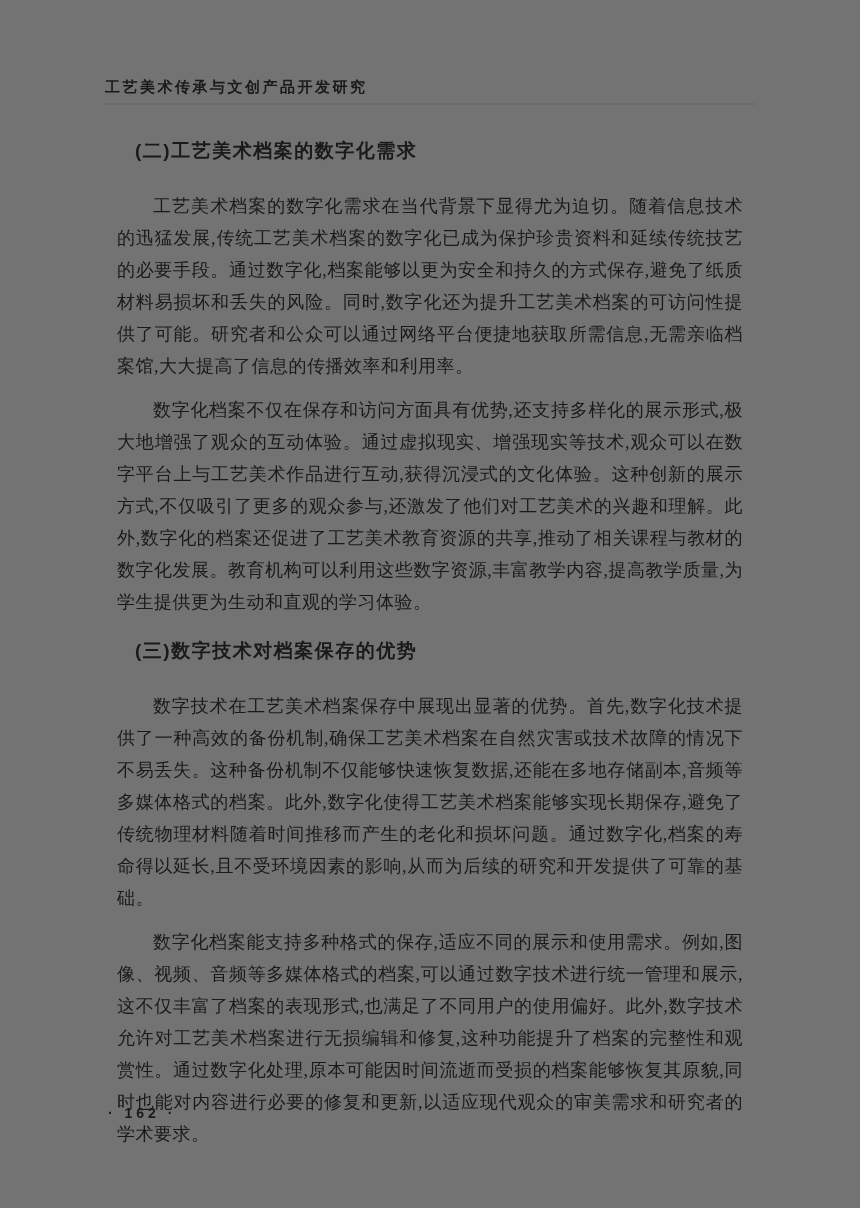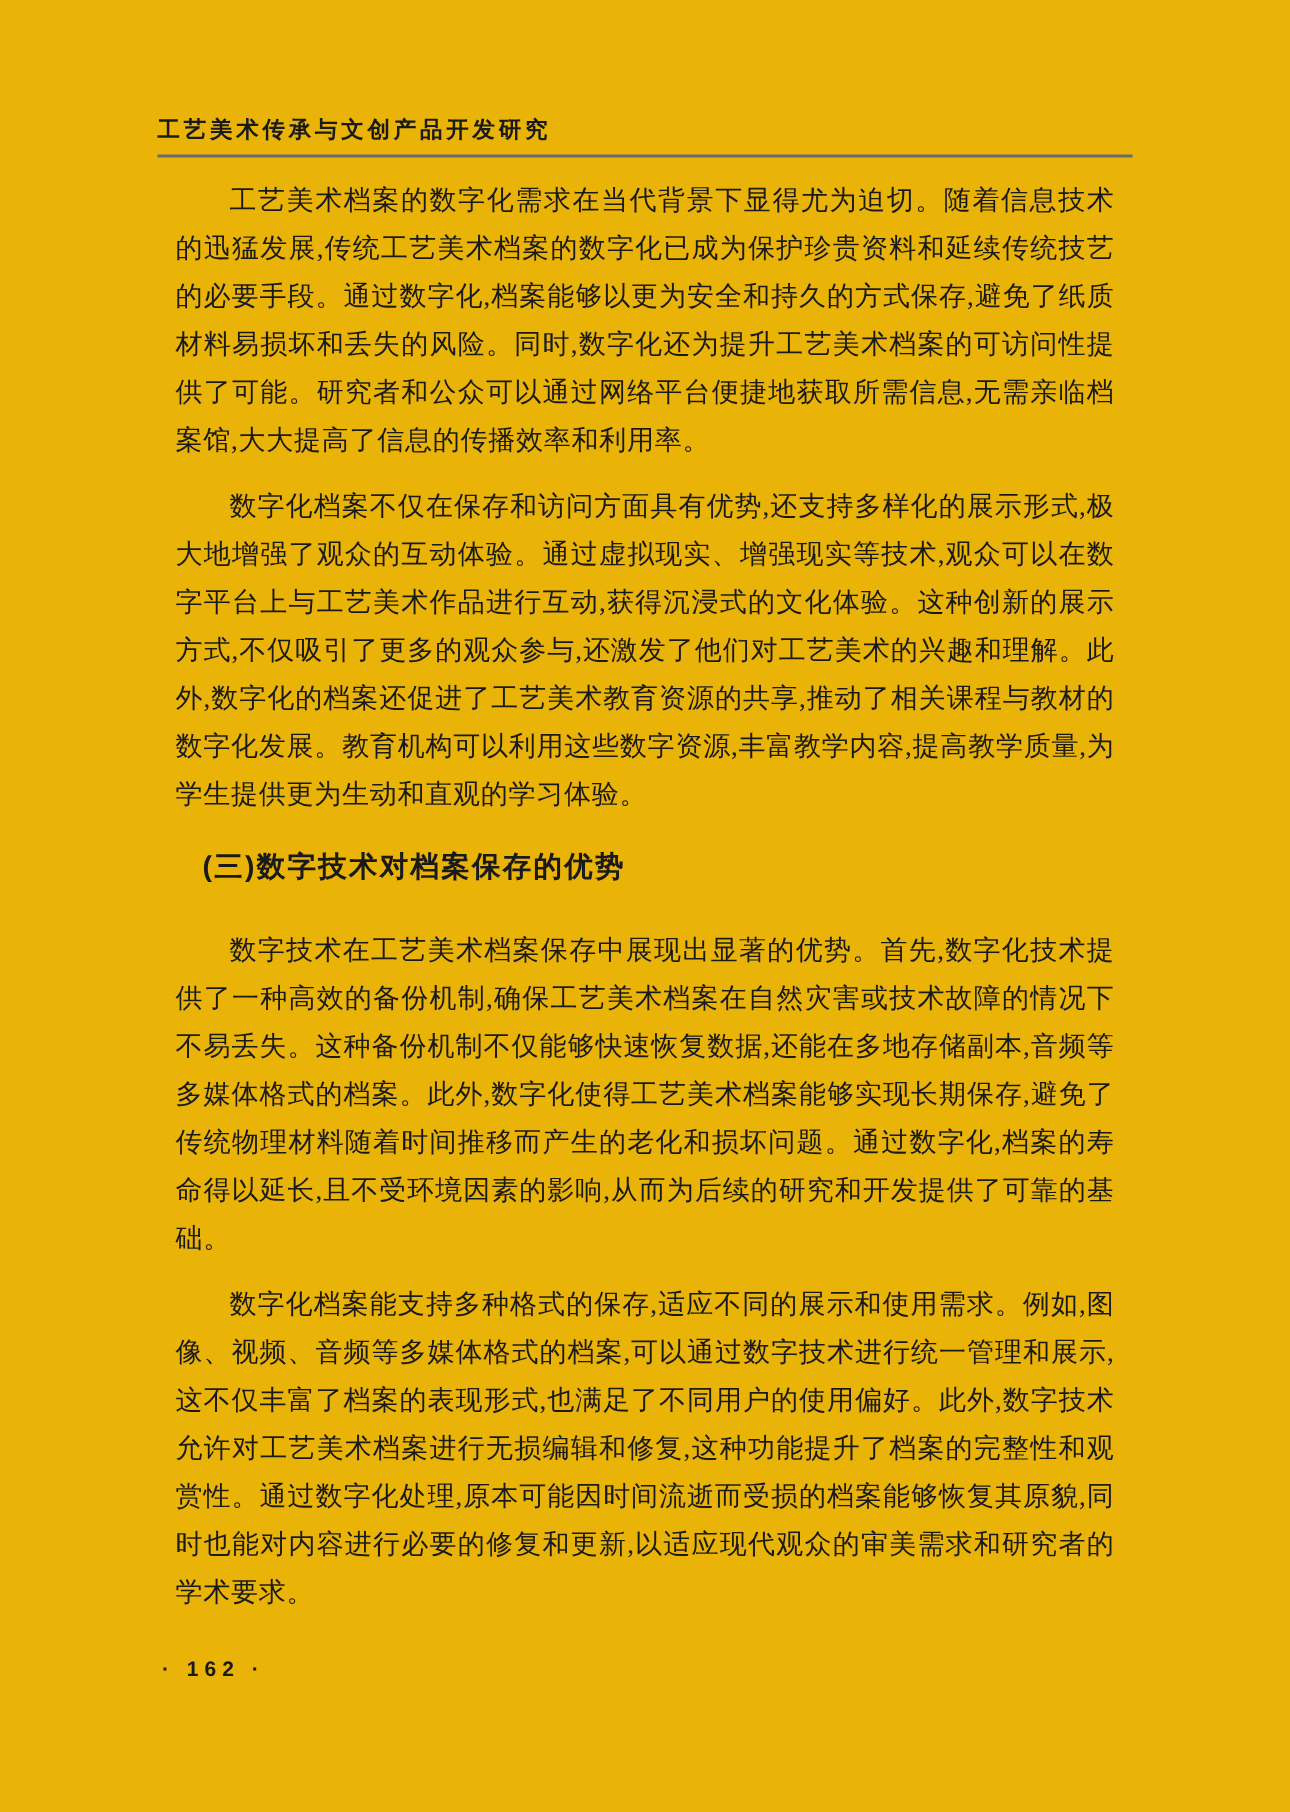--- a/index.html
+++ b/index.html
@@ -5,21 +5,21 @@
   html, body {
     margin: 0;
     padding: 0;
     background: #ffffff;
   }
   .page {
     position: relative;
     width: 860px;
     height: 1208px;
     margin: 0 auto;
-    background: #eab308;
+    background: #737373;
     box-sizing: border-box;
     padding: 78px 105px 1px 105px;
     color: #1a1a1a;
     overflow: hidden;
   }
   .running-header {
     font-family: "Liberation Sans", sans-serif;
     font-weight: bold;
     font-size: 15px;
     letter-spacing: 2.5px;
@@ -73,20 +73,21 @@
 
 <div class="page">
 
   <header>
     <div class="running-header">工艺美术传承与文创产品开发研究</div>
     <div class="header-rule"></div>
   </header>
 
   <main>
 
+    <h2 class="section-heading">(二)工艺美术档案的数字化需求</h2>
 
     <p class="body-para">工艺美术档案的数字化需求在当代背景下显得尤为迫切。随着信息技术的迅猛发展,传统工艺美术档案的数字化已成为保护珍贵资料和延续传统技艺的必要手段。通过数字化,档案能够以更为安全和持久的方式保存,避免了纸质材料易损坏和丢失的风险。同时,数字化还为提升工艺美术档案的可访问性提供了可能。研究者和公众可以通过网络平台便捷地获取所需信息,无需亲临档案馆,大大提高了信息的传播效率和利用率。</p>
 
     <p class="body-para">数字化档案不仅在保存和访问方面具有优势,还支持多样化的展示形式,极大地增强了观众的互动体验。通过虚拟现实、增强现实等技术,观众可以在数字平台上与工艺美术作品进行互动,获得沉浸式的文化体验。这种创新的展示方式,不仅吸引了更多的观众参与,还激发了他们对工艺美术的兴趣和理解。此外,数字化的档案还促进了工艺美术教育资源的共享,推动了相关课程与教材的数字化发展。教育机构可以利用这些数字资源,丰富教学内容,提高教学质量,为学生提供更为生动和直观的学习体验。</p>
 
     <h2 class="section-heading tight-top">(三)数字技术对档案保存的优势</h2>
 
     <p class="body-para">数字技术在工艺美术档案保存中展现出显著的优势。首先,数字化技术提供了一种高效的备份机制,确保工艺美术档案在自然灾害或技术故障的情况下不易丢失。这种备份机制不仅能够快速恢复数据,还能在多地存储副本,音频等多媒体格式的档案。此外,数字化使得工艺美术档案能够实现长期保存,避免了传统物理材料随着时间推移而产生的老化和损坏问题。通过数字化,档案的寿命得以延长,且不受环境因素的影响,从而为后续的研究和开发提供了可靠的基础。</p>
 
     <p class="body-para">数字化档案能支持多种格式的保存,适应不同的展示和使用需求。例如,图像、视频、音频等多媒体格式的档案,可以通过数字技术进行统一管理和展示,这不仅丰富了档案的表现形式,也满足了不同用户的使用偏好。此外,数字技术允许对工艺美术档案进行无损编辑和修复,这种功能提升了档案的完整性和观赏性。通过数字化处理,原本可能因时间流逝而受损的档案能够恢复其原貌,同时也能对内容进行必要的修复和更新,以适应现代观众的审美需求和研究者的学术要求。</p>

